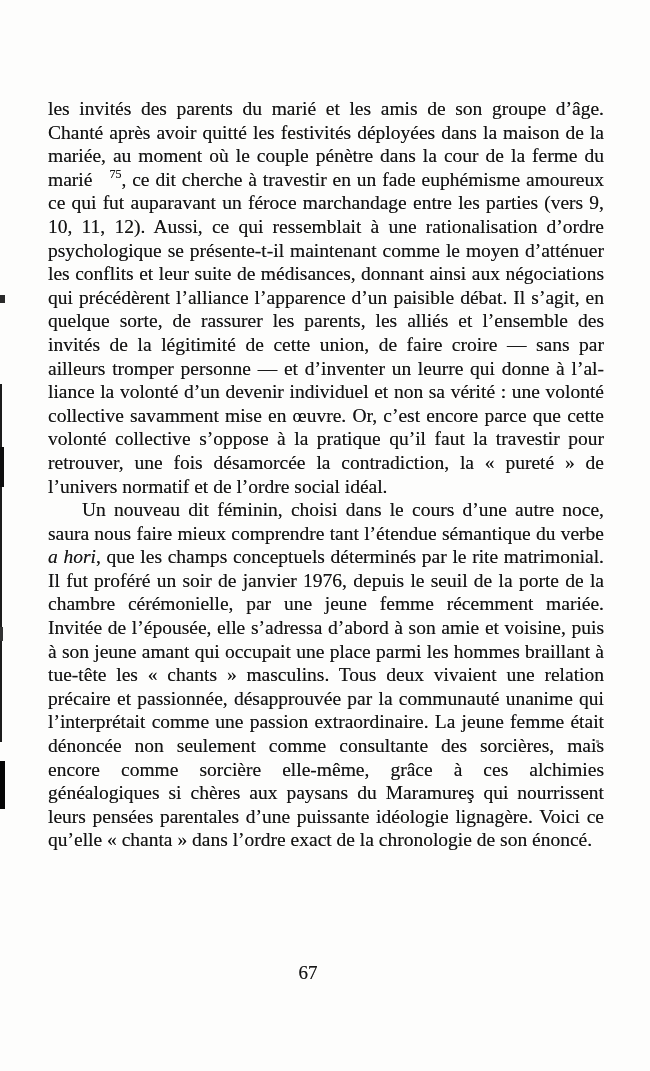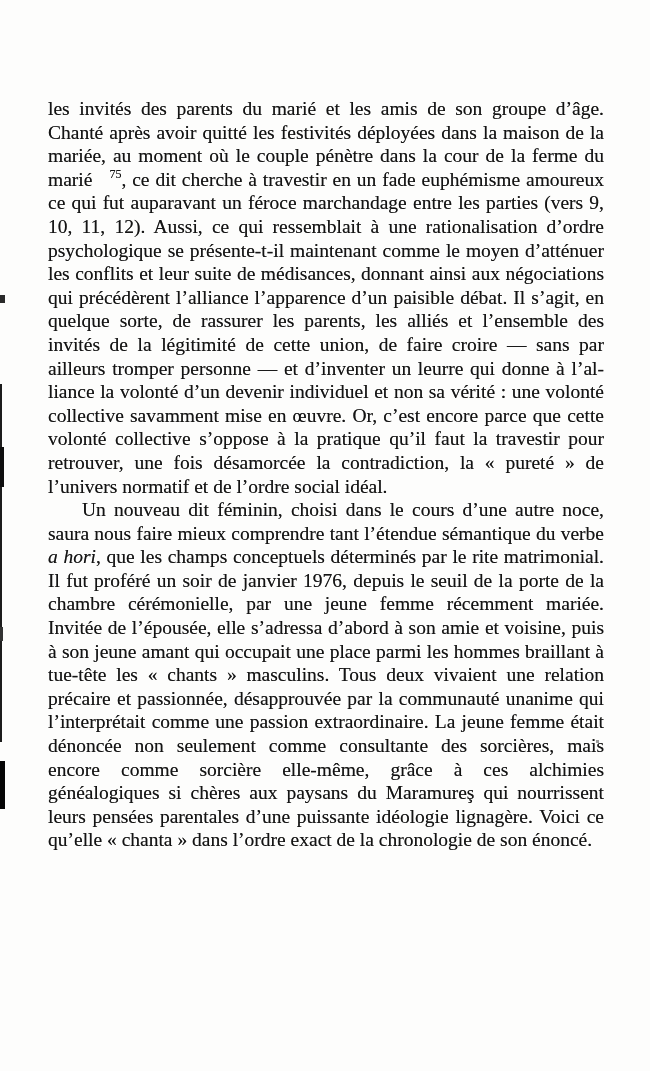--- a/index.html
+++ b/index.html
@@ -77,20 +77,21 @@
 <div class="scanned-page">
 
   <div class="text-block">
 
     <p><span>les invités des parents du marié et les amis de son groupe d’âge. Chanté après avoir quitté les festivités déployées dans la maison de la mariée, au moment où le couple pénètre dans la cour de la ferme du marié</span><sup class="footnote-ref">75</sup><span>, ce dit cherche à travestir en un fade euphé­misme amoureux ce qui fut auparavant un féroce marchandage entre les parties (vers 9, 10, 11, 12). Aussi, ce qui ressemblait à une rationalisation d’ordre psychologique se présente-t-il main­tenant comme le moyen d’atténuer les conflits et leur suite de médisances, donnant ainsi aux négociations qui précédèrent l’al­liance l’apparence d’un paisible débat. Il s’agit, en quelque sorte, de rassurer les parents, les alliés et l’ensemble des invités de la légitimité de cette union, de faire croire — sans par ailleurs tromper personne — et d’inventer un leurre qui donne à l’al­liance la volonté d’un devenir individuel et non sa vérité : une volonté collective savamment mise en œuvre. Or, c’est encore parce que cette volonté collective s’oppose à la pratique qu’il faut la travestir pour retrouver, une fois désamorcée la contra­diction, la « pureté » de l’univers normatif et de l’ordre social idéal.</span></p>
 
     <p class="indented"><span>Un nouveau dit féminin, choisi dans le cours d’une autre noce, saura nous faire mieux comprendre tant l’étendue séman­tique du verbe </span><span class="italic-run">a hori</span><span>, que les champs conceptuels déterminés par le rite matrimonial. Il fut proféré un soir de janvier 1976, depuis le seuil de la porte de la chambre cérémonielle, par une jeune femme récemment mariée. Invitée de l’épousée, elle s’adressa d’abord à son amie et voisine, puis à son jeune amant qui occupait une place parmi les hommes braillant à tue-tête les « chants » masculins. Tous deux vivaient une relation précaire et passionnée, désapprouvée par la communauté unanime qui l’in­terprétait comme une passion extraordinaire. La jeune femme était dénoncée non seulement comme consultante des sorcières, mais encore comme sorcière elle-même, grâce à ces alchimies généalogiques si chères aux paysans du Maramureş qui nourris­sent leurs pensées parentales d’une puissante idéologie lignagè­re. Voici ce qu’elle « chanta » dans l’ordre exact de la chronolo­gie de son énoncé.</span></p>
 
   </div>
 
+  <div class="page-number">67</div>
 
   <div class="artifact artifact-speck-top"></div>
   <div class="artifact artifact-line-thin"></div>
   <div class="artifact artifact-line-dark"></div>
   <div class="artifact artifact-mark-mid"></div>
   <div class="artifact artifact-bar-bottom"></div>
   <div class="artifact artifact-speck-right"></div>
 
 </div>
 

